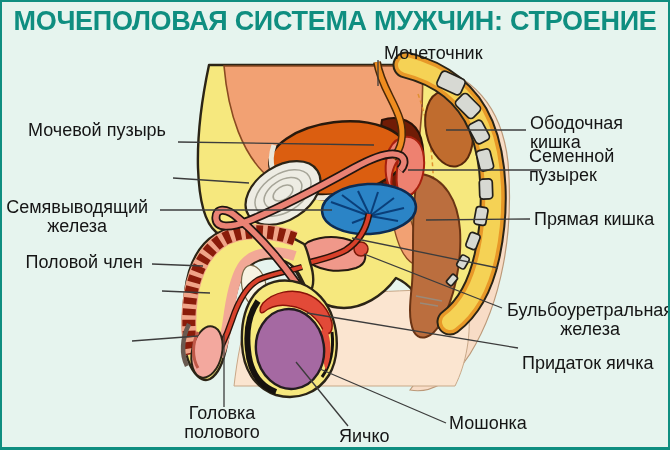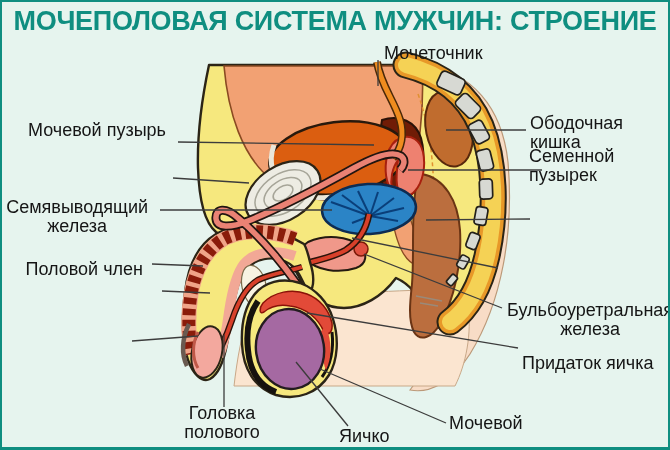--- a/index.html
+++ b/index.html
@@ -199,26 +199,27 @@
       <line x1="294" y1="360" x2="346" y2="424"></line>
       <line x1="318" y1="367" x2="444" y2="421"></line>
     </g>
   </svg>
 
   <div class="label" style="left:382px;top:42px">Мочеточник</div>
 
   <div class="label ta-r" style="right:502px;top:119px">Мочевой пузырь</div>
   <div class="label ta-c" style="right:520px;top:196px">Семявыводящий
 железа</div>
-  <div class="label ta-r" style="right:525px;top:258px">Половой член</div>
+  <div class="label ta-r" style="right:525px;top:251px">Половой член</div>
 
   <div class="label" style="left:528px;top:112px">Ободочная кишка</div>
   <div class="label" style="left:527px;top:145px">Семенной пузырек</div>
+  <div class="label" style="left:532px;top:208px">Прямая кишка</div>
   <div class="label ta-c" style="left:505px;top:299px">Бульбоуретральная
 железа</div>
   <div class="label" style="left:520px;top:352px">Придаток яичка</div>
 
   <div class="label ta-c" style="left:152px;top:402px;width:136px">Головка полового
 члена</div>
   <div class="label" style="left:337px;top:425px">Яичко</div>
-  <div class="label" style="left:447px;top:412px">Мочевой</div>
+  <div class="label" style="left:447px;top:412px">Мошонка</div>
 
 </div>
 
 </body></html>

